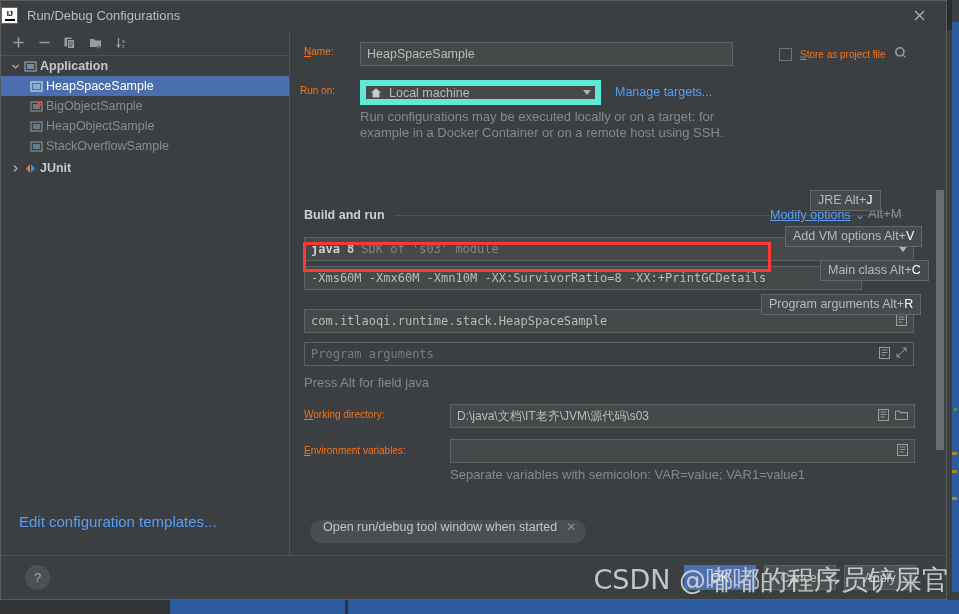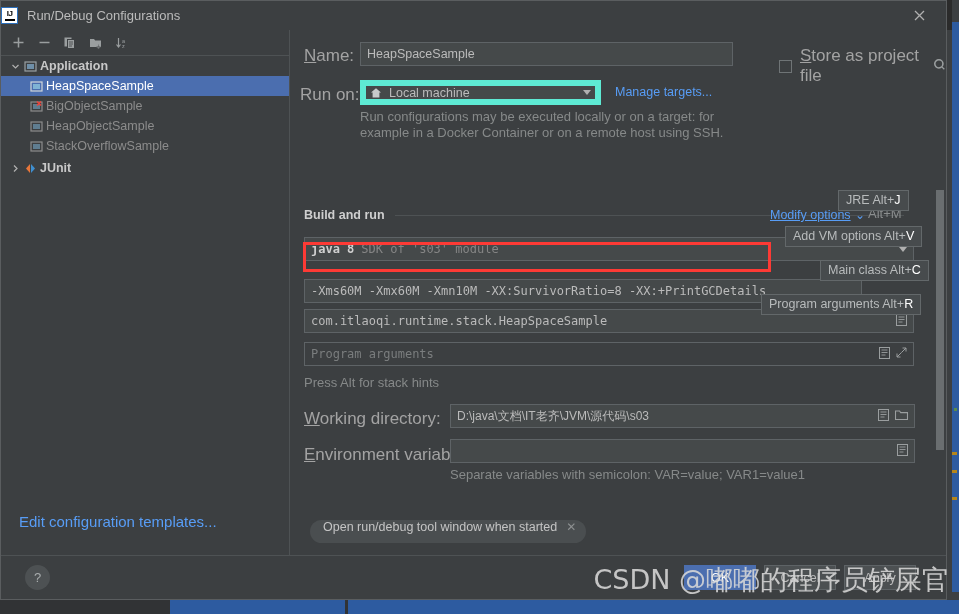--- a/index.html
+++ b/index.html
@@ -105,21 +105,21 @@
   }
   .edit-templates span { }
 
   
   .rightpanel {
     flex:1; position:relative; background:#3c3f41; overflow:hidden;
   }
   .rp-inner { position:absolute; inset:0; }
 
   .row { position:absolute; display:flex; align-items:center; }
-  .lbl-r { color:#a3a3a3; font-size:17px; }
+  .lbl-r { color:#f97316; font-size:10px; }
   .u { text-decoration:underline; }
 
   .field {
     background:#45494a; border:1px solid #5e6366; height:24px;
     display:flex; align-items:center; padding:0 6px;
     font-size:12.5px; color:#bbbbbb; cursor:text;
   }
   .field.mono { font-family:"DejaVu Sans Mono", monospace; font-size:12px; }
   .field.flat { background:#3c3f41; }
   .field.ph { color:#7a7d7e; }
@@ -397,21 +397,21 @@
           <div class="link u" style="position:absolute; left:480px; top:178px;">Modify options</div>
           <div style="position:absolute; left:565px; top:178px; color:#589df6; font-size:12px;">⌄</div>
           <div class="hint" style="position:absolute; left:578px; top:176px; color:#8b8e8f;">Alt+M</div>
 
           <div class="field mono" style="position:absolute; left:14px; top:207px; width:610px;">
             <span style="color:#cfcfcf;font-weight:bold;">java 8</span>
             <span style="color:#858585;margin-left:7px;">SDK of 's03' module</span>
             <span style="margin-left:auto;" class="caret"></span>
           </div>
 
-          <div class="field mono" style="position:absolute; left:14px; top:249px; width:558px;">
+          <div class="field mono" style="position:absolute; left:14px; top:236px; width:558px;">
             <span>-Xms60M -Xmx60M -Xmn10M -XX:SurvivorRatio=8 -XX:+PrintGCDetails</span>
           </div>
 
           <div class="field mono" style="position:absolute; left:14px; top:279px; width:610px;">
             <span>com.itlaoqi.runtime.stack.HeapSpaceSample</span>
             <span style="margin-left:auto;" class="fieldicon">
               <svg width="11" height="12" viewBox="0 0 11 12">
                   <rect x="0.5" y="0.5" width="10" height="11" fill="none" stroke="#9a9e9f"></rect>
                   <path d="M2.5 3h6M2.5 5.5h6M2.5 8h4" stroke="#9a9e9f" stroke-width="0.9"></path>
                 </svg>
@@ -426,21 +426,21 @@
                   <path d="M2.5 3h6M2.5 5.5h6M2.5 8h4" stroke="#9a9e9f" stroke-width="0.9"></path>
                 </svg>
             </span>
             <span class="fieldicon">
               <svg width="11" height="11" viewBox="0 0 11 11">
                   <path d="M10 1 L5.5 5.5 M10 1 H6.5 M10 1 V4.5 M1 10 L5.5 5.5 M1 10 H4.5 M1 10 V6.5" stroke="#9a9e9f" stroke-width="1" fill="none"></path>
                 </svg>
             </span>
           </div>
 
-          <div class="hint" style="position:absolute; left:14px; top:345px;">Press Alt for stack hints</div>
+          <div class="hint" style="position:absolute; left:14px; top:345px;">Press Alt for field java</div>
 
           <div class="row" style="left:14px; top:379px;">
             <div class="lbl-r">
               <span class="u">W</span><span>orking directory:</span>
             </div>
           </div>
           <div class="field" style="position:absolute; left:160px; top:374px; width:465px;">
             <span style="font-size:12px;">D:\java\文档\IT老齐\JVM\源代码\s03</span>
             <span style="margin-left:auto;" class="fieldicon">
               <svg width="11" height="12" viewBox="0 0 11 12">
@@ -494,21 +494,21 @@
         <div class="btn">
           <span>Cancel</span>
         </div>
         <div class="btn">
           <span>Apply</span>
         </div>
       </div>
     </div>
   </div>
 
-  <div class="tip" style="left:810px; top:190px;margin-left:28px;">
+  <div class="tip" style="left:810px; top:190px;">
     <span>JRE Alt+</span><b>J</b>
   </div>
   <div class="tip" style="left:785px; top:226px;">
     <span>Add VM options Alt+</span><b>V</b>
   </div>
   <div class="tip" style="left:820px; top:260px;">
     <span>Main class Alt+</span><b>C</b>
   </div>
   <div class="tip" style="left:761px; top:294px;">
     <span>Program arguments Alt+</span><b>R</b>

